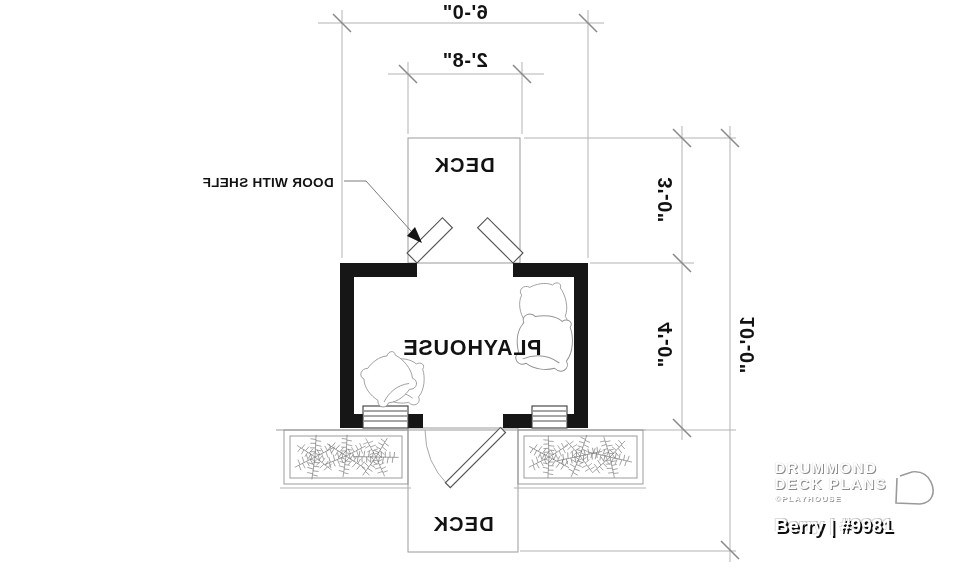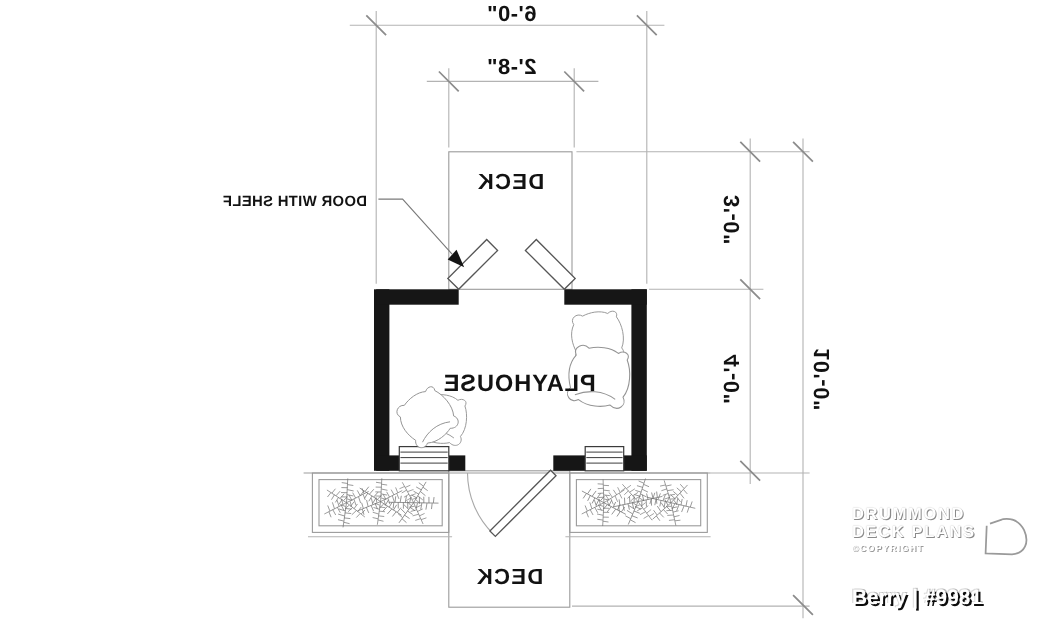--- a/index.html
+++ b/index.html
@@ -31,21 +31,21 @@
   .t-note {font-size:13.5px;letter-spacing:0.3px;}
 
   
   .brand{position:absolute;top:460px;right:22px;text-align:left;}
   .brand-row{display:flex;align-items:flex-start;justify-content:flex-end;gap:5px;}
   .brand-l{font-size:15px;font-weight:700;letter-spacing:1.5px;line-height:16px;color:#fff;
            text-shadow:1px 1px 0 var(--wmshadow,#8a8a8a),0 0 1px #b5b5b5;}
   .brand-copy{font-size:8px;font-weight:700;letter-spacing:1.2px;margin-top:2px;color:#fff;
            text-shadow:1px 1px 0 #999;}
   .dglyph{flex:0 0 auto;margin-top:2px;}
-  .plan-id{margin-top:25px;font-size:19px;font-weight:700;color:#fff;
+  .plan-id{margin-top:7px;font-size:19px;font-weight:700;color:#fff;
            text-shadow:2px 2px 0 #0d0d0d,-1px -1px 0 #dcdcdc,1px -1px 0 #bbb;}
 </style>
 </head>
 <body>
 
 <div class="stage">
 
   <svg class="plan" width="960" height="569" viewBox="0 0 960 569">
     <defs>
       <path id="pillow" d="M3,7 C0,1 7,-2 12,2 C20,-3 32,-2 40,1 C46,-4 55,2 51,9
@@ -159,21 +159,21 @@
         <text class="t-note" x="692" y="187">DOOR WITH SHELF</text>
       </g>
     </g>
   </svg>
 
   <div class="brand">
     <div class="brand-row">
       <div class="brand-text">
         <div class="brand-l">DRUMMOND</div>
         <div class="brand-l">DECK PLANS</div>
-        <div class="brand-copy">©COPYRIGHT</div>
+        <div class="brand-copy">©PLAYHOUSE</div>
       </div>
       <svg class="dglyph" width="46" height="46" viewBox="0 0 46 46">
         <path d="M5,16 L4,41 L28,42 C40,41 44,31 39,20 C35,12 28,9 20,10 L8,14" fill="none" stroke="#9a9a9a" stroke-width="1.6"></path>
         <path d="M7,17 L20,11 C30,10 37,15 38,24 C39,34 33,40 24,40 L6,40" fill="#fff" stroke="none"></path>
       </svg>
     </div>
     <div class="plan-id">Berry | #9981</div>
   </div>
 
 </div>

